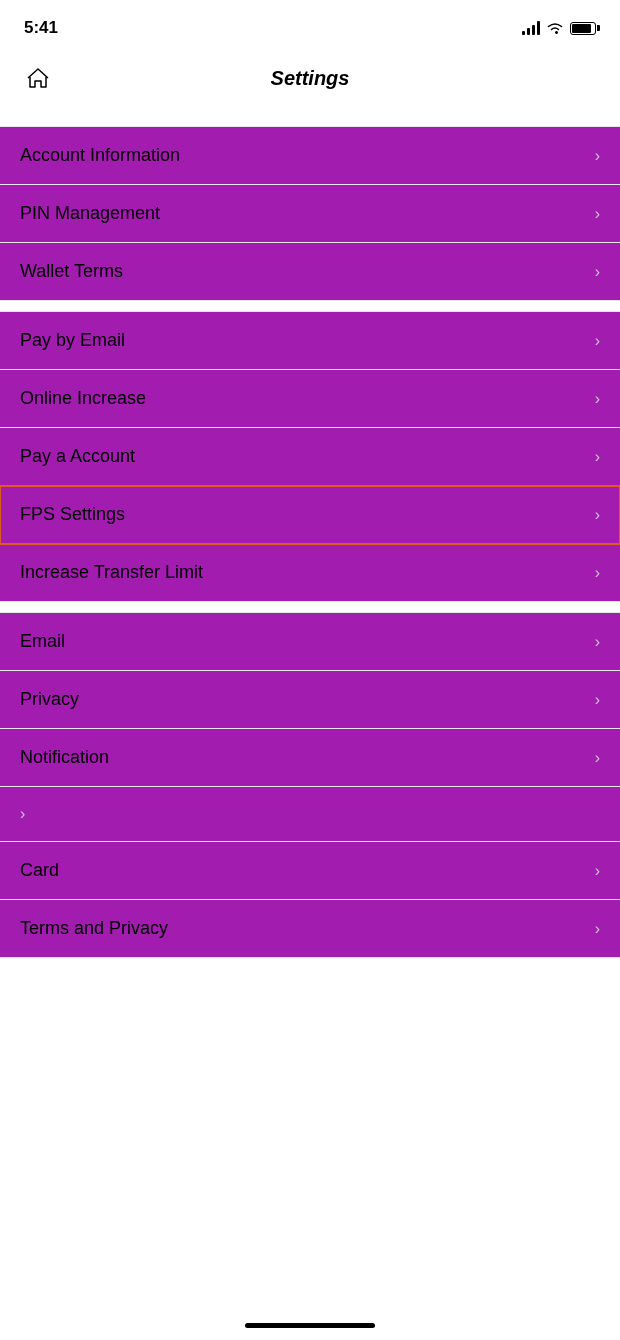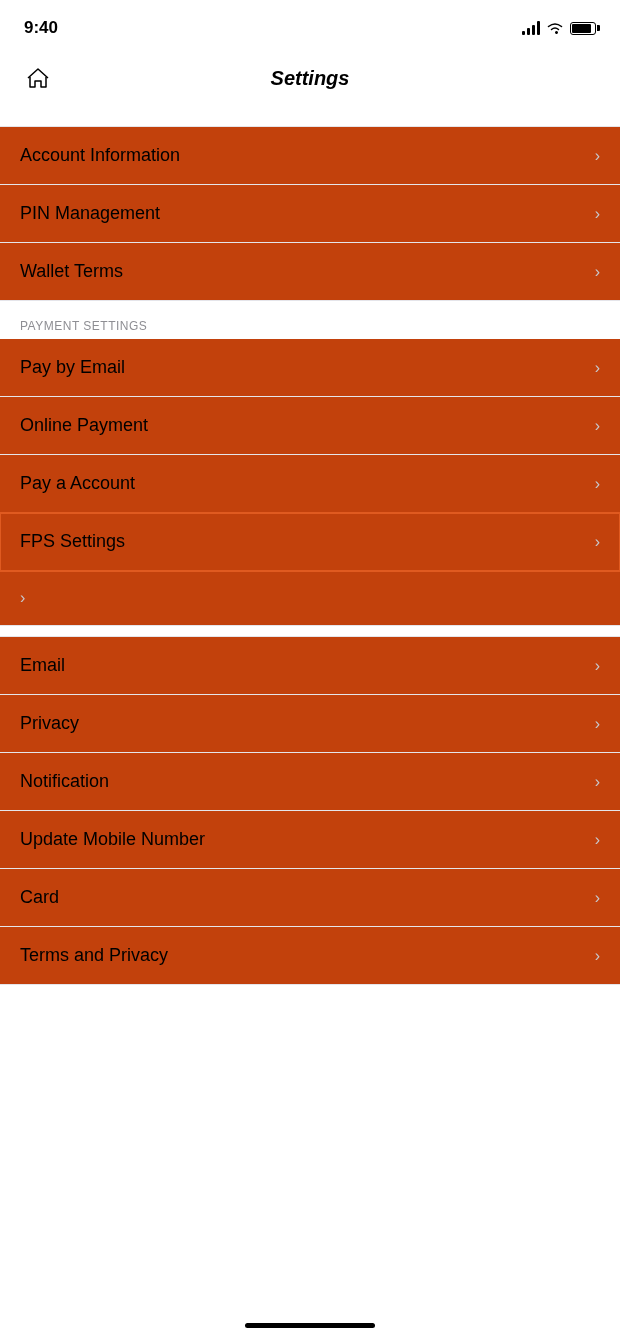--- a/index.html
+++ b/index.html
@@ -125,21 +125,21 @@
       padding: 8px 20px 6px 20px;
       text-transform: uppercase;
     }
 
     .menu-item {
       display: flex;
       justify-content: space-between;
       align-items: center;
       padding: 18px 20px;
       border-bottom: 1px solid #e5e5ea;
-      background: #c2410c;
+      background: #a21caf;
       cursor: pointer;
     }
 
     .menu-item:first-child {
       border-top: 1px solid #e5e5ea;
     }
 
     .menu-item-label {
       font-size: 18px;
       color: #000;
@@ -170,21 +170,21 @@
       width: 130px;
       height: 5px;
       background: #000;
       border-radius: 3px;
     }
   </style>
 </head>
 <body>
 
 <div class="status-bar">
-  <span class="status-time">9:40</span>
+  <span class="status-time">5:41</span>
   <div class="status-icons">
 
     <div class="signal-bars">
       <div class="signal-bar" style="height: 4px;"></div>
       <div class="signal-bar" style="height: 7px;"></div>
       <div class="signal-bar" style="height: 10px;"></div>
       <div class="signal-bar" style="height: 14px;"></div>
     </div>
 
     <div class="wifi-icon">
@@ -220,56 +220,55 @@
       <div class="menu-item">
         <span class="menu-item-label">PIN Management</span>
         <span class="chevron">›</span>
       </div>
       <div class="menu-item">
         <span class="menu-item-label">Wallet Terms</span>
         <span class="chevron">›</span>
       </div>
     </div>
     <div class="menu-section">
-      <div class="section-label">PAYMENT SETTINGS</div>
       <div class="menu-item">
         <span class="menu-item-label">Pay by Email</span>
         <span class="chevron">›</span>
       </div>
       <div class="menu-item">
-        <span class="menu-item-label">Online Payment</span>
+        <span class="menu-item-label">Online Increase</span>
         <span class="chevron">›</span>
       </div>
       <div class="menu-item">
         <span class="menu-item-label">Pay a Account</span>
         <span class="chevron">›</span>
       </div>
       <div class="menu-item highlighted">
         <span class="menu-item-label">FPS Settings</span>
         <span class="chevron">›</span>
       </div>
       <div class="menu-item">
+        <span class="menu-item-label">Increase Transfer Limit</span>
         <span class="chevron">›</span>
       </div>
     </div>
     <div class="menu-section">
       <div class="menu-item">
         <span class="menu-item-label">Email</span>
         <span class="chevron">›</span>
       </div>
       <div class="menu-item">
         <span class="menu-item-label">Privacy</span>
         <span class="chevron">›</span>
       </div>
       <div class="menu-item">
         <span class="menu-item-label">Notification</span>
         <span class="chevron">›</span>
       </div>
       <div class="menu-item">
-        <span class="menu-item-label">Update Mobile Number</span>
         <span class="chevron">›</span>
       </div>
       <div class="menu-item">
         <span class="menu-item-label">Card</span>
         <span class="chevron">›</span>
       </div>
       <div class="menu-item">
         <span class="menu-item-label">Terms and Privacy</span>
         <span class="chevron">›</span>
       </div>

